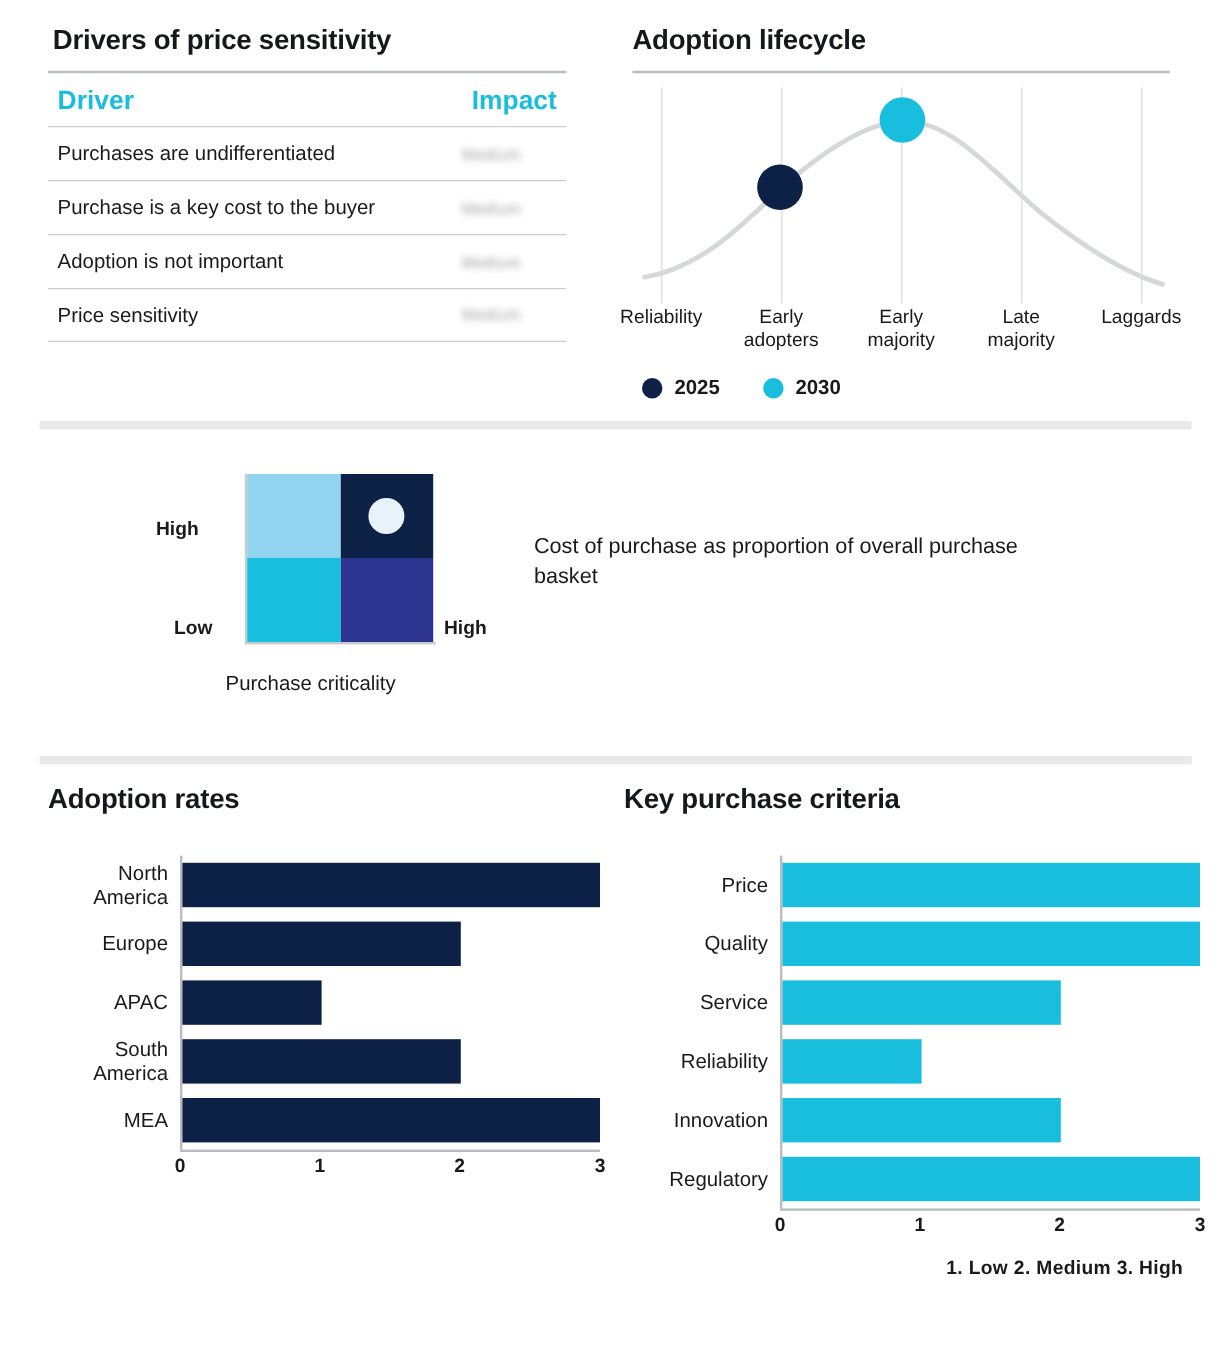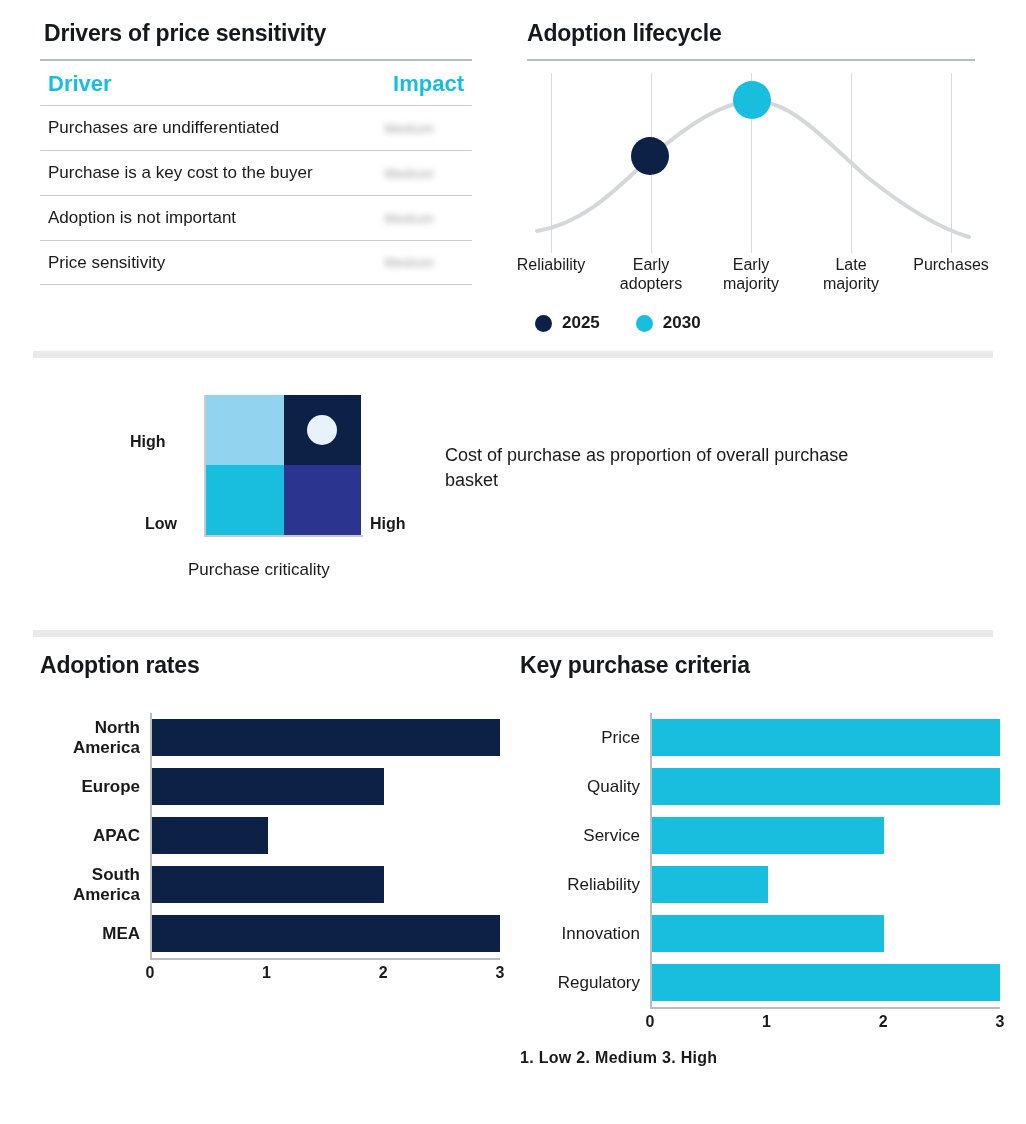--- a/index.html
+++ b/index.html
@@ -139,29 +139,29 @@
 
   
   #adoption { position: absolute; left: 40px; top: 652px; width: 460px; }
   #criteria { position: absolute; left: 520px; top: 652px; width: 480px; }
   .bars { position: relative; margin-top: 34px; }
   .bar-row { display: flex; align-items: center; height: 49px; }
   .bar-lab {
     font-size: 17px; text-align: right; line-height: 20px; color: #1a1a1a;
     padding-right: 10px;
   }
-  #adoption .bar-lab { width: 110px; font-weight: bold; }
+  #adoption .bar-lab { width: 110px; }
   #criteria .bar-lab { width: 130px; }
   .bar-track { position: relative; height: 49px; flex: 1; border-left: 2px solid #b9bcc0; }
   .bar { position: absolute; left: 0; top: 6px; height: 37px; }
   .axis-line { border-top: 2px solid #b9bcc0; margin-left: 0; }
   .ticks { position: relative; height: 26px; font-size: 16px; font-weight: bold; }
   .tick { position: absolute; top: 4px; transform: translateX(-50%); }
   .criteria-key {
-    margin-top: 14px; text-align: left; font-size: 16px; font-weight: bold;
+    margin-top: 14px; text-align: right; font-size: 16px; font-weight: bold;
     padding-right: 14px; letter-spacing: 0.3px;
   }
 </style>
 </head>
 <body>
 
 <div class="page">
 
   <section id="drivers">
     <div class="sec-title">Drivers of price sensitivity</div>
@@ -205,21 +205,21 @@
 
       <div class="lc-dot" style="left:104px; top:64px; width:38px; height:38px; background:#0d2147;"></div>
       <div class="lc-dot" style="left:206px; top:8px; width:38px; height:38px; background:#19bede;"></div>
     </div>
 
     <div class="lc-labels">
       <div class="lc-lab" style="left:24px;  top:0;">Reliability</div>
       <div class="lc-lab" style="left:124px; top:0;">Early<br>adopters</div>
       <div class="lc-lab" style="left:224px; top:0;">Early<br>majority</div>
       <div class="lc-lab" style="left:324px; top:0;">Late<br>majority</div>
-      <div class="lc-lab" style="left:424px; top:0;">Purchases</div>
+      <div class="lc-lab" style="left:424px; top:0;">Laggards</div>
     </div>
 
     <div class="lc-legend">
       <span class="item">
         <i class="lg-dot" style="background:#0d2147;"></i>
         <span>2025</span>
       </span>
       <span class="item">
         <i class="lg-dot" style="background:#19bede;"></i>
         <span>2030</span>

